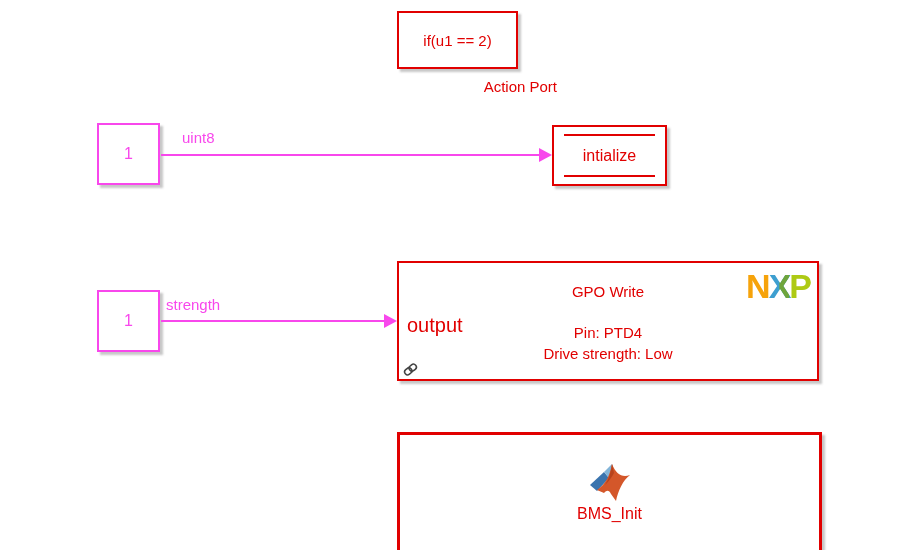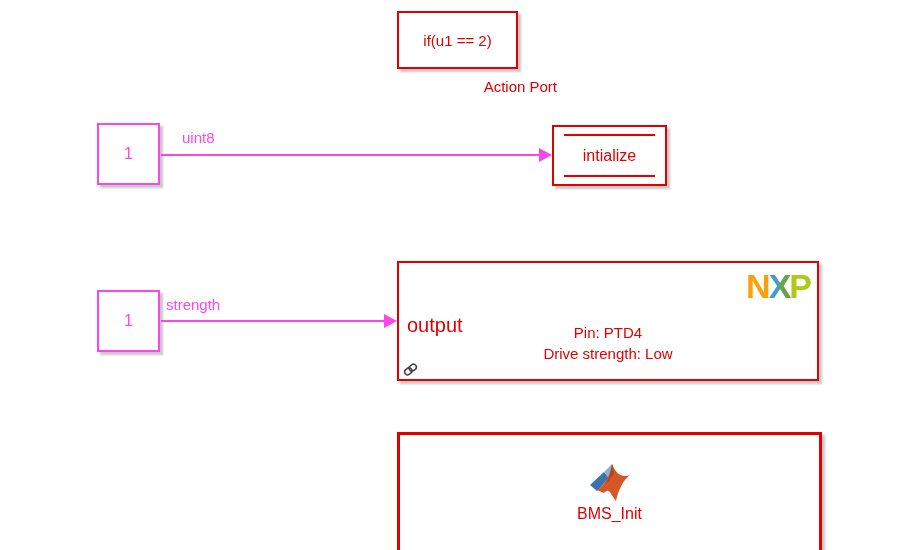--- a/index.html
+++ b/index.html
@@ -98,20 +98,21 @@
 
   <div id="inport-boolean" class="block magenta-border center-flex inport">
     <span>1</span>
   </div>
   <div id="boolean-label" class="signal-label">strength</div>
   <div id="wire-boolean" class="wire"></div>
   <div id="arrow-boolean" class="arrowhead"></div>
 
   <div id="gpo-block" class="block red-border">
     <span id="gpo-output-label">output</span>
+    <div id="gpo-title">GPO Write</div>
     <div id="gpo-pin">Pin: PTD4</div>
     <div id="nxp-logo">
       <span class="nxp-n">N</span><span class="nxp-x"><span class="x-teal">X</span><span class="x-green">X</span></span><span class="nxp-p">P</span>
     </div>
 
     <div id="gpo-drive">Drive strength: Low</div>
 
     <svg id="gpo-link-icon" viewBox="0 0 15 15">
       <g stroke="#444444" stroke-width="1.6" fill="none" transform="rotate(-40 7.5 7.5)">
         <rect x="0.8" y="4.6" width="7.6" height="5.8" rx="2.9"></rect>

